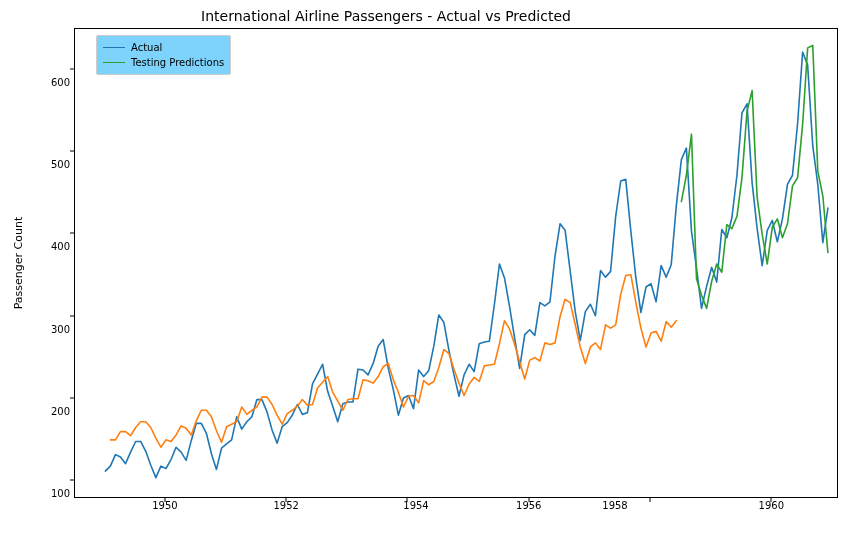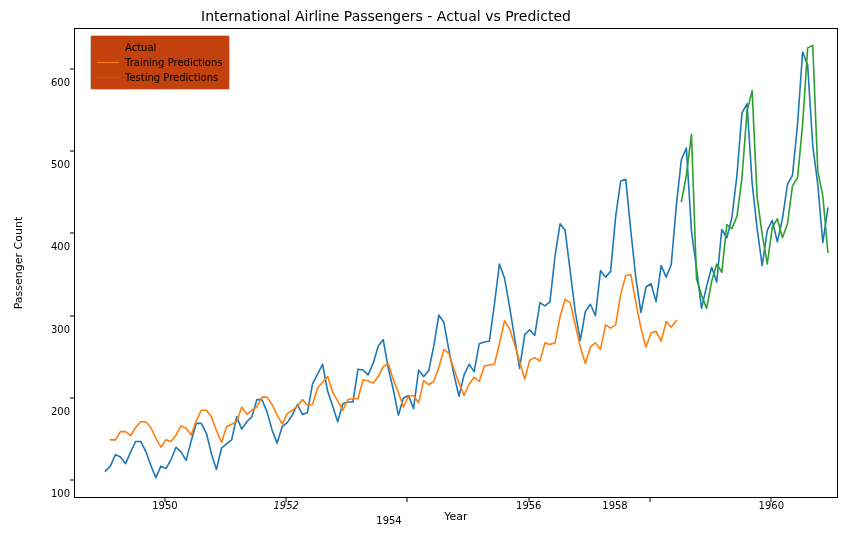--- a/index.html
+++ b/index.html
@@ -79,23 +79,23 @@
   .tickmark-y {
     position: absolute;
     height: 1px;
     width: 4px;
     background: #000;
     left: 70px;
     transform: translateY(-0.5px);
   }
   .legend {
     position: absolute;
-    left: 90px;
+    left: 96px;
     top: 35px;
-    background: #c2410c;
+    background: #7dd3fc;
     border: 1px solid #cccccc;
     border-radius: 2px;
     padding: 4px 6px 4px 6px;
     font-size: 10px;
   }
   .legend-row {
     display: flex;
     align-items: center;
     height: 15px;
   }
@@ -126,44 +126,39 @@
   <div class="title">International Airline Passengers - Actual vs Predicted</div>
 
   <div class="axes">
     <svg class="plot" id="plot-svg" preserveAspectRatio="none" viewBox="0 0 764 470">
         <polyline points="30.32,442.06 35.35,437.13 40.44,425.63 45.48,428.09 50.51,434.67 55.60,423.16 60.63,412.48 65.67,412.48 70.76,422.34 75.79,436.31 80.83,448.64 85.92,437.13 90.95,439.60 95.99,430.56 101.08,418.23 106.11,423.16 111.14,431.38 116.24,411.66 121.27,394.41 126.30,394.41 131.40,404.27 136.43,424.81 141.46,440.42 146.55,419.06 151.59,414.95 156.62,410.84 161.71,387.83 166.75,400.16 171.78,392.76 176.87,387.83 181.90,370.58 186.94,370.58 192.03,382.90 197.06,400.98 202.10,414.13 207.19,397.69 212.22,393.58 217.25,386.19 222.35,375.51 227.38,385.37 232.41,383.72 237.51,354.97 242.54,345.10 247.57,335.24 252.67,362.36 257.70,377.15 262.73,392.76 267.82,374.69 272.86,373.04 277.89,373.04 282.98,340.17 288.02,341.00 293.05,345.93 298.14,334.42 303.17,317.17 308.21,310.59 313.30,339.35 318.33,360.72 323.37,386.19 328.46,368.93 333.49,366.47 338.52,379.62 343.62,341.00 348.65,347.57 353.68,341.82 358.78,317.17 363.81,285.94 368.84,293.34 373.94,321.28 378.97,345.93 384.00,367.29 389.09,345.93 394.13,335.24 399.16,342.64 404.25,314.70 409.29,313.06 414.32,312.24 419.41,275.26 424.44,235.00 429.48,248.97 434.57,277.73 439.60,308.95 444.64,339.35 449.73,305.66 454.76,300.73 459.79,306.49 464.89,273.62 469.92,276.91 474.95,272.80 480.05,226.78 485.08,194.74 490.11,201.31 495.21,242.40 500.24,282.66 505.27,311.42 510.36,282.66 515.40,275.26 520.43,286.77 525.52,241.57 530.56,248.15 535.59,242.40 540.68,187.34 545.71,152.01 550.75,150.37 555.84,202.13 560.87,248.97 565.91,283.48 571.00,258.01 576.03,254.72 581.06,272.80 586.16,236.64 591.19,248.15 596.22,235.82 601.32,176.66 606.35,130.65 611.38,119.14 616.48,202.13 621.51,239.11 626.54,279.37 631.63,257.19 636.67,238.29 641.70,253.08 646.79,200.49 651.83,208.71 656.86,188.99 661.95,146.26 666.98,83.81 672.02,74.77 677.11,153.65 682.14,199.67 687.18,236.64 692.27,201.31 697.30,191.45 702.33,212.81 707.43,189.81 712.46,155.30 717.49,146.26 722.59,94.49 727.62,23.01 732.65,36.15 737.75,116.68 742.78,155.30 747.81,213.64 752.90,179.13" stroke="#1f77b4"></polyline>
         <polyline points="35.35,410.84 40.44,410.84 45.48,402.62 50.51,402.62 55.60,406.73 60.63,398.51 65.67,392.76 70.76,392.76 75.79,398.51 80.83,409.20 85.92,418.23 90.95,410.84 95.99,412.48 101.08,405.91 106.11,396.87 111.14,399.34 116.24,405.91 121.27,391.94 126.30,381.26 131.40,381.26 136.43,387.83 141.46,401.80 146.55,413.30 151.59,397.69 156.62,395.23 161.71,392.76 166.75,377.97 171.78,385.37 176.87,381.26 181.90,377.97 186.94,368.11 192.03,368.11 197.06,375.51 202.10,386.19 207.19,395.23 212.22,384.55 217.25,381.26 222.35,377.15 227.38,370.58 232.41,376.33 237.51,375.51 242.54,359.07 247.57,353.32 252.67,347.57 257.70,363.18 262.73,372.22 267.82,381.26 272.86,370.58 277.89,369.76 282.98,369.76 288.02,350.86 293.05,351.68 298.14,354.14 303.17,347.57 308.21,337.71 313.30,334.42 318.33,350.86 323.37,363.18 328.46,377.97 333.49,367.29 338.52,366.47 343.62,373.86 348.65,351.68 353.68,355.79 358.78,352.50 363.81,338.53 368.84,320.45 373.94,324.56 378.97,340.17 384.00,354.14 389.09,366.47 394.13,354.97 399.16,348.39 404.25,352.50 409.29,336.89 414.32,336.07 419.41,335.24 424.44,314.70 429.48,291.70 434.57,299.91 439.60,315.52 444.64,332.78 449.73,350.03 454.76,331.14 459.79,328.67 464.89,331.96 469.92,313.88 474.95,315.52 480.05,313.88 485.08,287.59 490.11,270.33 495.21,273.62 500.24,295.80 505.27,317.99 510.36,334.42 515.40,317.99 520.43,313.88 525.52,320.45 530.56,295.80 535.59,299.09 540.68,295.80 545.71,265.40 550.75,246.50 555.84,245.68 560.87,273.62 565.91,299.09 571.00,317.99 576.03,304.02 581.06,302.38 586.16,312.24 591.19,292.52 596.22,298.27 601.32,291.70" stroke="#ff7f0e"></polyline>
         <polyline points="606.35,172.55 611.38,146.26 616.48,105.17 621.51,249.79 626.54,266.22 631.63,279.37 636.67,252.26 641.70,235.00 646.79,243.22 651.83,195.56 656.86,199.67 661.95,187.34 666.98,148.72 672.02,82.17 677.11,61.63 682.14,168.44 687.18,205.42 692.27,235.00 697.30,198.02 702.33,189.81 707.43,208.71 712.46,194.74 717.49,156.94 722.59,148.72 727.62,95.31 732.65,18.90 737.75,16.43 742.78,142.15 747.81,166.80 752.90,223.50 NaN,180.77" stroke="#2ca02c"></polyline>
       </svg>
   </div>
 
-  <div class="xlabel">Year</div>
   <div class="ylabel">Passenger Count</div>
 
   <div class="legend">
     <div class="legend-row">
       <span class="legend-swatch" id="sw0" style="border-color: rgb(31, 119, 180);"></span>
       <span>Actual</span>
-    </div>
-    <div class="legend-row">
-      <span class="legend-swatch" id="sw1" style="border-color: rgb(255, 127, 14);"></span>
-      <span>Training Predictions</span>
     </div>
     <div class="legend-row">
       <span class="legend-swatch" id="sw2" style="border-color: rgb(44, 160, 44);"></span>
       <span>Testing Predictions</span>
     </div>
   </div>
 
   <div id="ticks">
       <div class="xtick" style="left: 164.952px; text-align: center;">1950</div>
       <div class="tickmark-x" style="left: 164.952px;"></div>
-      <div class="xtick" style="left: 286.222px; font-style: italic;">1952</div>
+      <div class="xtick" style="left: 286.222px;">1952</div>
       <div class="tickmark-x" style="left: 286.222px;"></div>
-      <div class="xtick" style="left: 389px; margin-top: 15px;">1954</div>
+      <div class="xtick" style="left: 416px;">1954</div>
       <div class="tickmark-x" style="left: 407.492px;"></div>
       <div class="xtick" style="left: 528.762px;">1956</div>
       <div class="tickmark-x" style="left: 528.762px;"></div>
       <div class="xtick" style="left: 615px;">1958</div>
       <div class="tickmark-x" style="left: 650.032px;"></div>
       <div class="xtick" style="left: 771.302px;">1960</div>
       <div class="tickmark-x" style="left: 771.302px;"></div>
       <div class="ytick" style="top: 479.923px;">100</div>
       <div class="tickmark-y" style="top: 479.923px;"></div>
       <div class="ytick" style="top: 397.755px;">200</div>

